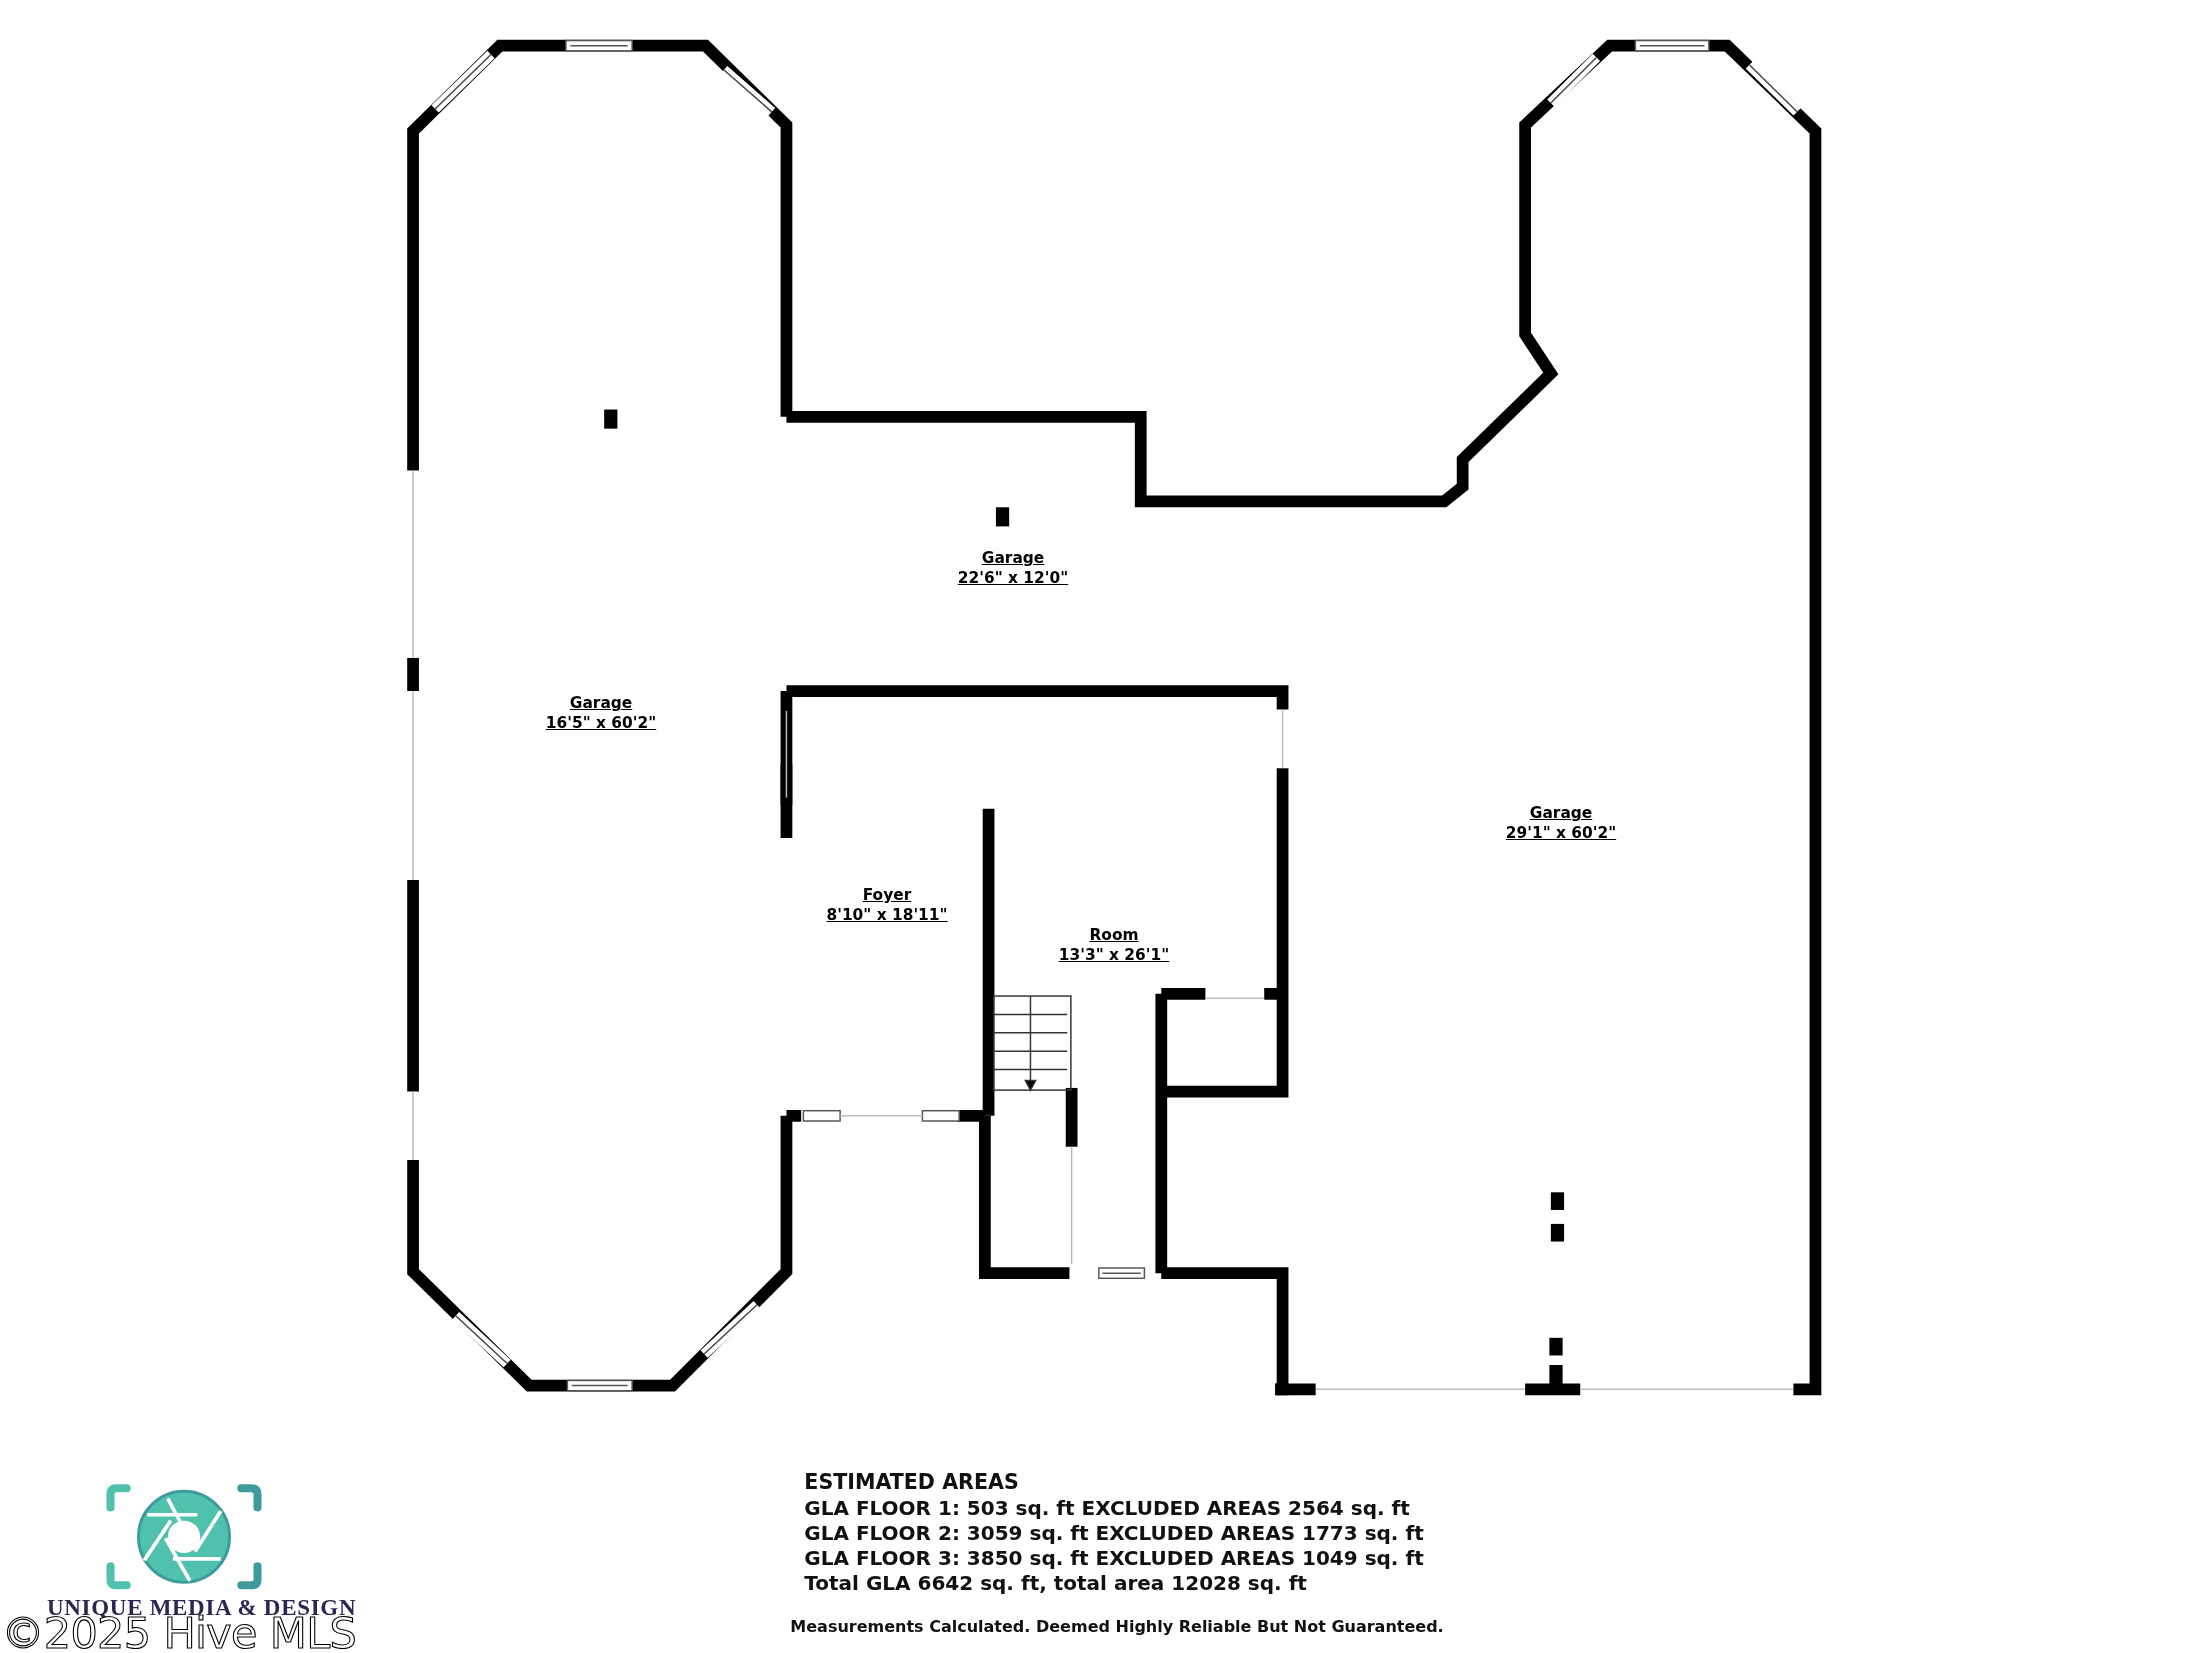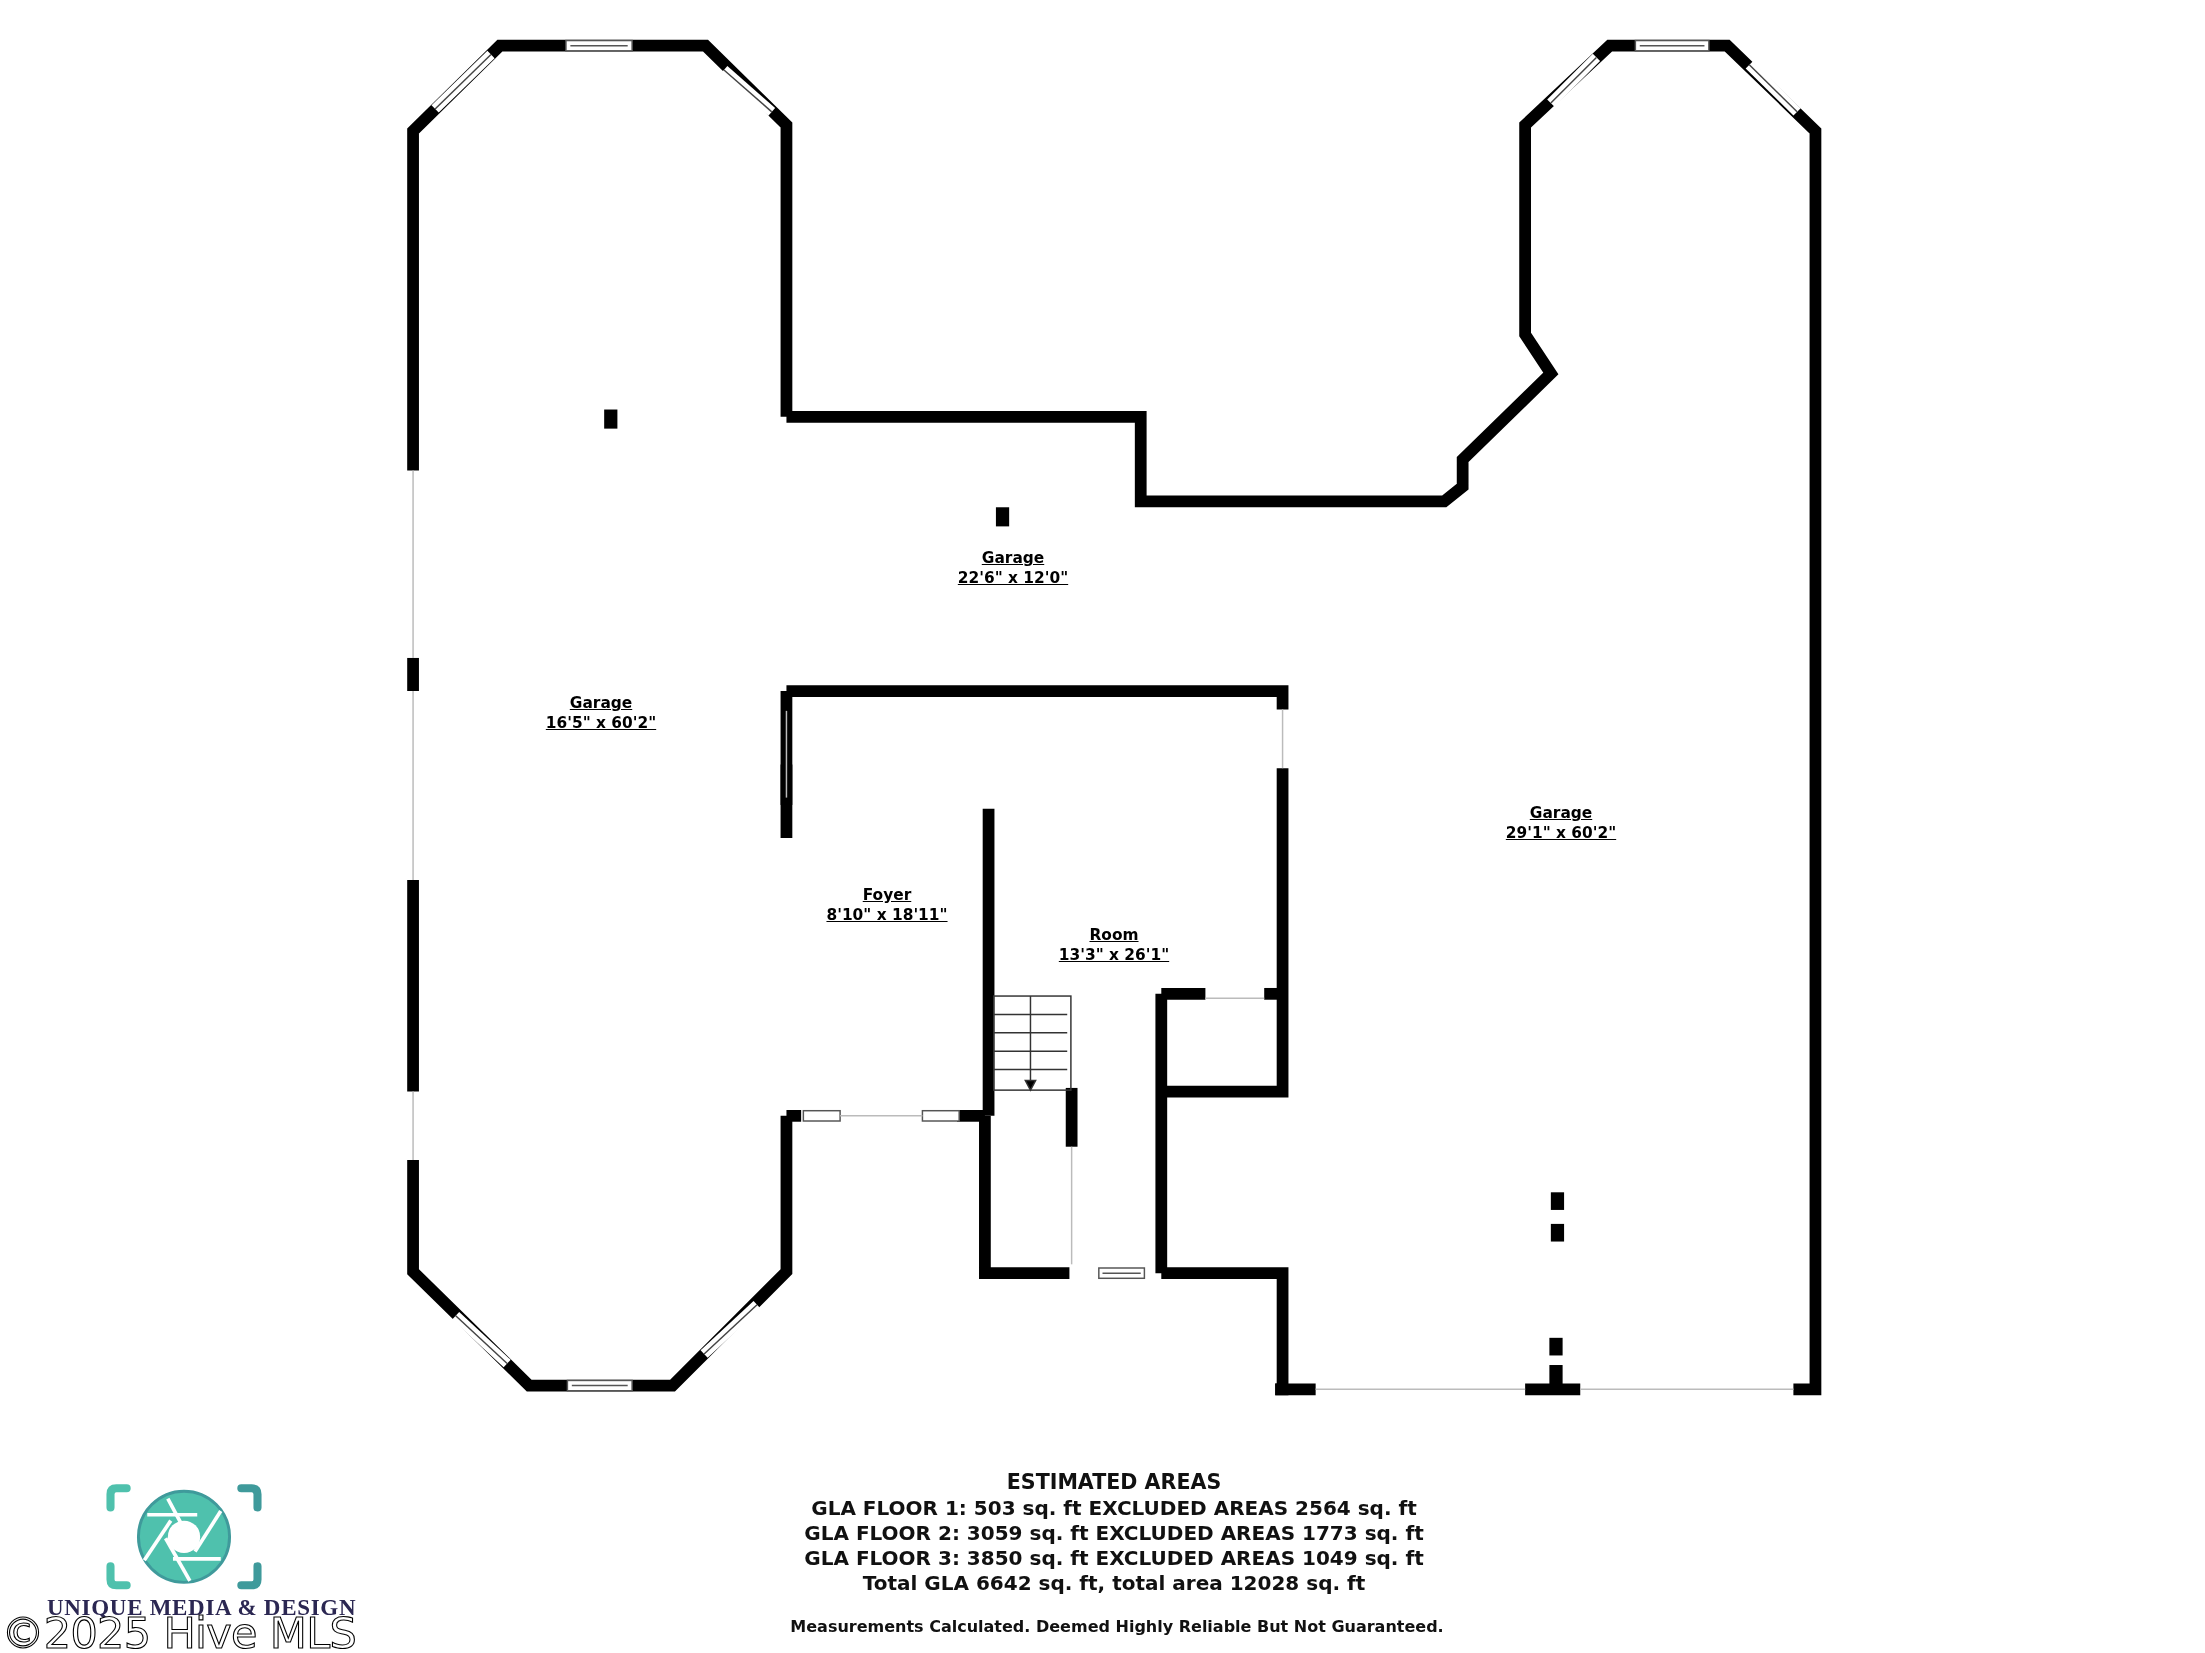--- a/index.html
+++ b/index.html
@@ -1,19 +1,19 @@
 <!DOCTYPE html>
 <html style="font-size:11.8px"><head>
 <meta charset="utf-8">
 <style>
   html, body { margin:0; padding:0; background:#ffffff; }
   body { width:2205px; height:1654px; position:relative; overflow:hidden; font-family:"DejaVu Sans", sans-serif; }
   #plan { position:absolute; left:0; top:0; width:2205px; height:1654px; }
   .room-label { position:absolute; text-align:center; font-family:"DejaVu Sans", sans-serif; font-weight:bold; color:#000; font-size:15.4px; line-height:20px; transform:translateX(-50%); white-space:nowrap;text-decoration:underline; }
-  .areas { position:absolute; left:1114px; top:1469px; transform:translateX(-50%); text-align:center; color:#111; font-family:"DejaVu Sans", sans-serif; }
+  .areas { position:absolute; left:1114px; top:1469px; transform:translateX(-50%); color:#111; font-family:"DejaVu Sans", sans-serif; }
   .areas .title { font-weight:bold; font-size:20.6px; line-height:26.5px; }
   .areas .line { font-size:20px; line-height:25px;font-weight:bold; }
   .disclaimer { position:absolute; left:1117px; top:1617px; transform:translateX(-50%); font-weight:bold; font-size:16px; color:#111; white-space:nowrap; font-family:"DejaVu Sans", sans-serif; }
   .logo { position:absolute; left:103px; top:1478px; width:162px; height:147px; }
   .logo-text { position:absolute; left:47px; top:1595px; font-weight:bold; font-size:23px; color:#2b2752; letter-spacing:0.7px; font-family:Liberation Serif, serif; white-space:nowrap; }
   .watermark { position:absolute; left:1.5px; top:1564px; font-size:43px; color:#fff; -webkit-text-stroke:1.1px #000; font-family:"DejaVu Sans", sans-serif; font-weight:normal; white-space:nowrap; letter-spacing:-0.7px;margin-top:44px; }
 </style>
 </head>
 <body>
 

